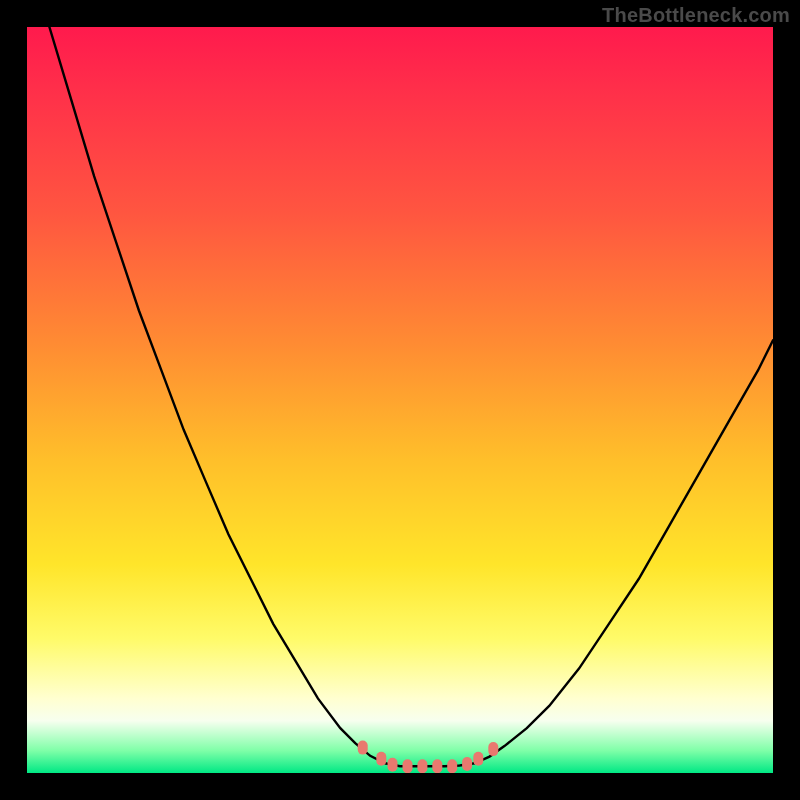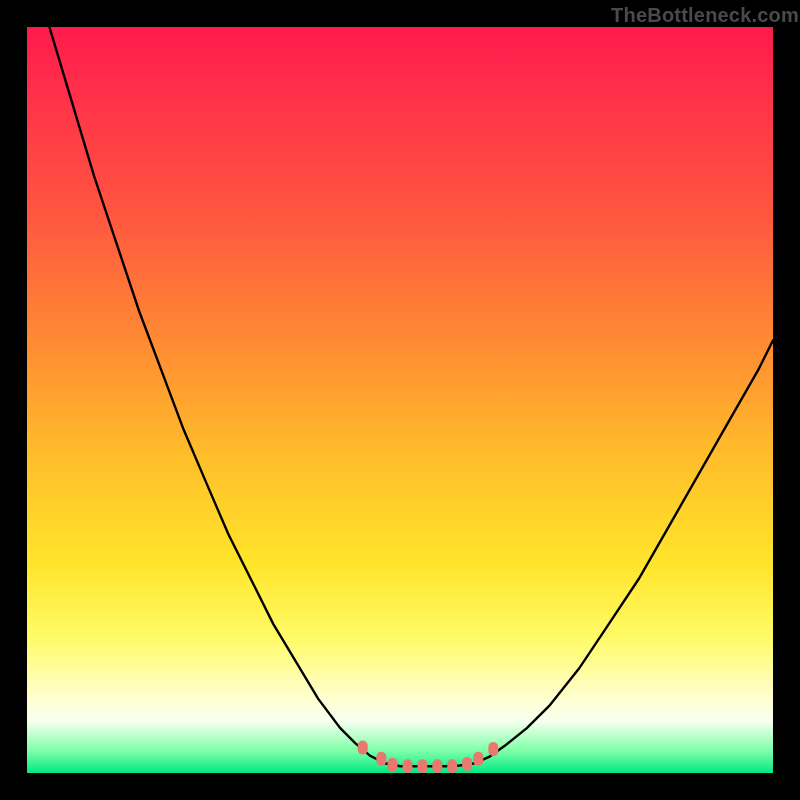--- a/index.html
+++ b/index.html
@@ -37,21 +37,21 @@
       #00e884 100%
     );
   }
   .curve-layer {
     position: absolute;
     inset: 0;
   }
   .watermark {
     position: absolute;
     top: 4px;
-    right: 1px;
+    right: 10px;
     color: #4a4a4a;
     font-size: 20px;
     font-weight: 600;
     letter-spacing: 0.2px;
     user-select: none;
   }
 </style>
 </head>
 <body>
 

